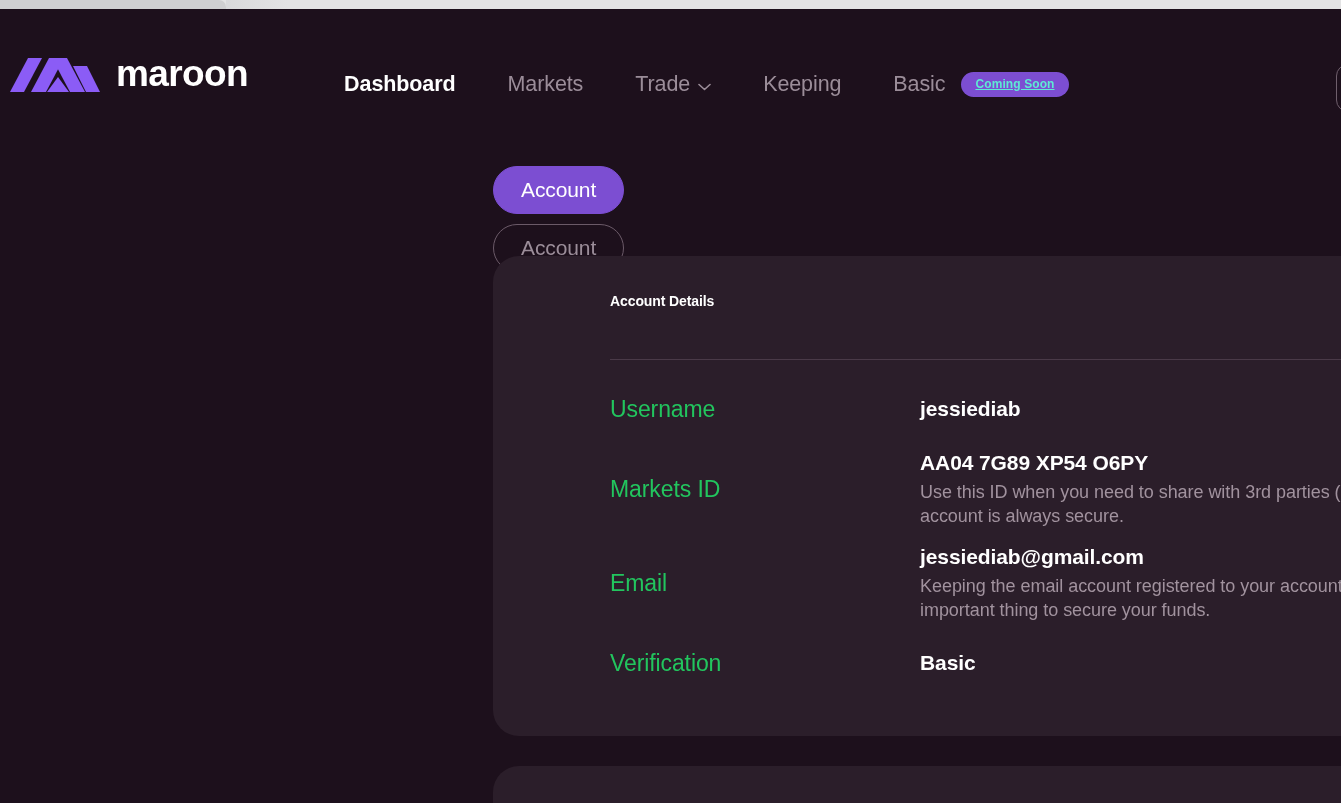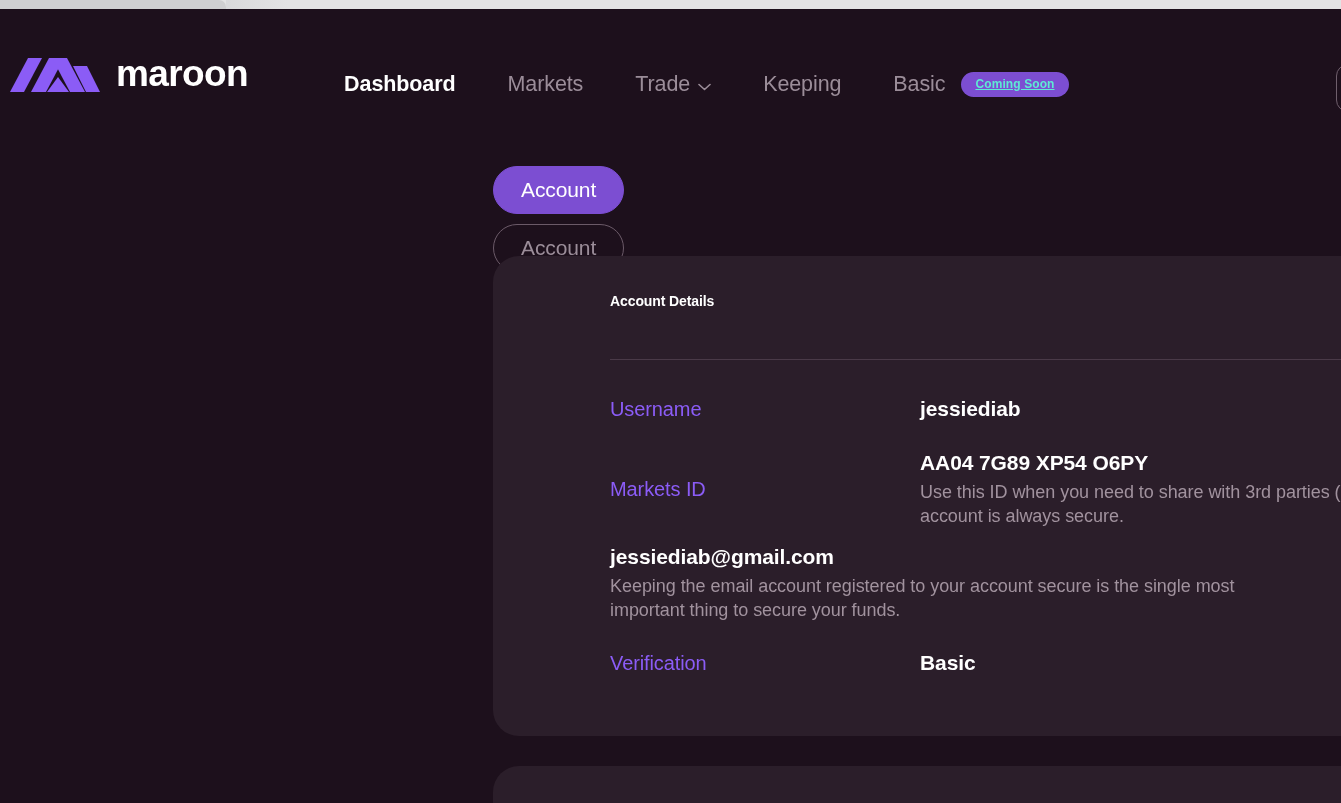--- a/index.html
+++ b/index.html
@@ -205,22 +205,22 @@
 
   .row {
     display: flex;
     align-items: center;
     min-height: 66px;
     padding: 8px 0;
   }
   .row-label {
     width: 310px;
     flex: none;
-    color: #8b5cf6;
-    font-size: 20px;
+    color: #22c55e;
+    font-size: 23px;
     letter-spacing: -0.1px;
     white-space: nowrap;
   }
   .row-value {
     flex: 1;
     min-width: 0;
   }
   .value-main {
     color: #ffffff;
     font-size: 21px;
@@ -321,20 +321,21 @@
 
       <div class="row">
         <div class="row-label">Markets ID</div>
         <div class="row-value">
           <div class="value-main">AA04 7G89 XP54 O6PY</div>
           <div class="value-help">Use this ID when you need to share with 3rd parties (i.e. Support) so your account is always secure.</div>
         </div>
       </div>
 
       <div class="row">
+        <div class="row-label">Email</div>
         <div class="row-value">
           <div class="value-main">jessiediab@gmail.com</div>
           <div class="value-help">Keeping the email account registered to your account secure is the single most important thing to secure your funds.</div>
         </div>
       </div>
 
       <div class="row">
         <div class="row-label">Verification</div>
         <div class="row-value">
           <div class="value-main">Basic</div>

